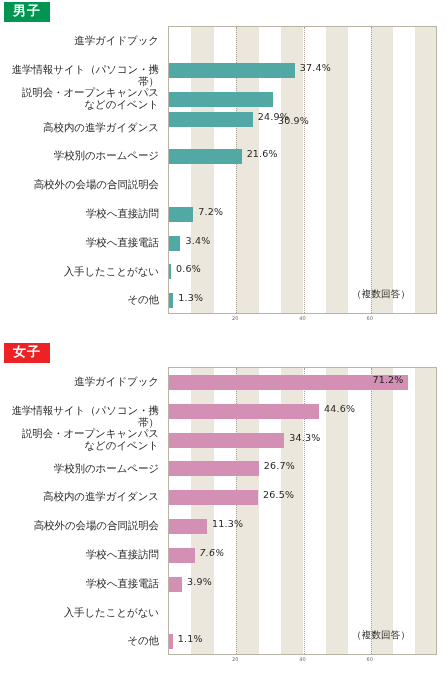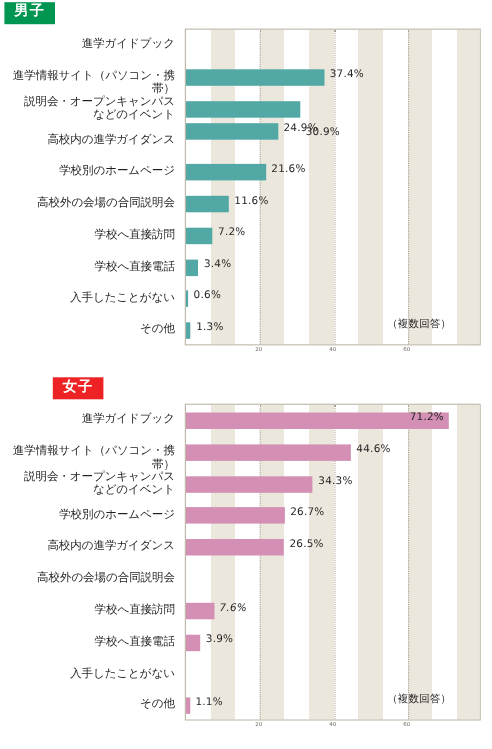--- a/index.html
+++ b/index.html
@@ -171,24 +171,20 @@
             <div class="bar-value" style="left: 108.901px; margin-top: 24px;">30.9%</div>
           </div>
           <div class="row" style="top: 78px; height: 28.8px;">
             <div class="bar" style="width: 83.7262px; background: rgb(82, 168, 165);"></div>
             <div class="bar-value" style="left: 88.7262px;">24.9%</div>
           </div>
           <div class="row" style="top: 115.2px; height: 28.8px;">
             <div class="bar" style="width: 72.63px; background: rgb(82, 168, 165);"></div>
             <div class="bar-value" style="left: 77.63px;">21.6%</div>
           </div>
-          <div class="row" style="top: 144px; height: 28.8px;">
-            <div class="bar" style="width: 39.005px; background: rgb(82, 168, 165);"></div>
-            <div class="bar-value" style="left: 44.005px;">11.6%</div>
-          </div>
           <div class="row" style="top: 172.8px; height: 28.8px;">
             <div class="bar" style="width: 24.21px; background: rgb(82, 168, 165);"></div>
             <div class="bar-value" style="left: 29.21px;">7.2%</div>
           </div>
           <div class="row" style="top: 201.6px; height: 28.8px;">
             <div class="bar" style="width: 11.4325px; background: rgb(82, 168, 165);"></div>
             <div class="bar-value" style="left: 16.4325px;">3.4%</div>
           </div>
           <div class="row" style="top: 230.4px; height: 28.8px;">
             <div class="bar" style="width: 2.0175px; background: rgb(82, 168, 165);"></div>
@@ -238,21 +234,21 @@
     <div class="xaxis xaxis-boys">
         <div class="xtick" style="left: 67.25px;">20</div>
         <div class="xtick" style="left: 134.5px;">40</div>
         <div class="xtick" style="left: 201.75px;">60</div>
       </div>
 
     <div class="note" style="left:352px; top:288px;">（複数回答）</div>
   </div>
 
   <div class="panel panel-girls">
-    <div class="badge" style="background: rgb(236, 34, 36); margin-left: 44px;">女子</div>
+    <div class="badge" style="background: rgb(236, 34, 36);">女子</div>
 
     <div class="chart">
       <div class="bands"></div>
       <div class="gridlines">
           <div class="gridline" style="left: 67.25px;"></div>
           <div class="gridline" style="left: 134.5px;"></div>
           <div class="gridline" style="left: 201.75px;"></div>
         </div>
       <div class="rows">
           <div class="row" style="top: 0px; height: 28.8px;">
@@ -268,20 +264,24 @@
             <div class="bar-value" style="left: 120.334px;">34.3%</div>
           </div>
           <div class="row" style="top: 86.4px; height: 28.8px;">
             <div class="bar" style="width: 89.7788px; background: rgb(211, 144, 180);"></div>
             <div class="bar-value" style="left: 94.7788px;">26.7%</div>
           </div>
           <div class="row" style="top: 115.2px; height: 28.8px;">
             <div class="bar" style="width: 89.1063px; background: rgb(211, 144, 180);"></div>
             <div class="bar-value" style="left: 94.1063px;">26.5%</div>
           </div>
+          <div class="row" style="top: 144px; height: 28.8px;">
+            <div class="bar" style="width: 37.9963px; background: rgb(211, 144, 180);"></div>
+            <div class="bar-value" style="left: 42.9963px;">11.3%</div>
+          </div>
           <div class="row" style="top: 172.8px; height: 28.8px;">
             <div class="bar" style="width: 25.555px; background: rgb(211, 144, 180);"></div>
             <div class="bar-value" style="left: 30.555px; font-style: italic;">7.6%</div>
           </div>
           <div class="row" style="top: 201.6px; height: 28.8px;">
             <div class="bar" style="width: 13.1137px; background: rgb(211, 144, 180);"></div>
             <div class="bar-value" style="left: 18.1137px;">3.9%</div>
           </div>
           <div class="row" style="top: 259.2px; height: 28.8px;">
             <div class="bar" style="width: 3.69875px; background: rgb(211, 144, 180);"></div>

